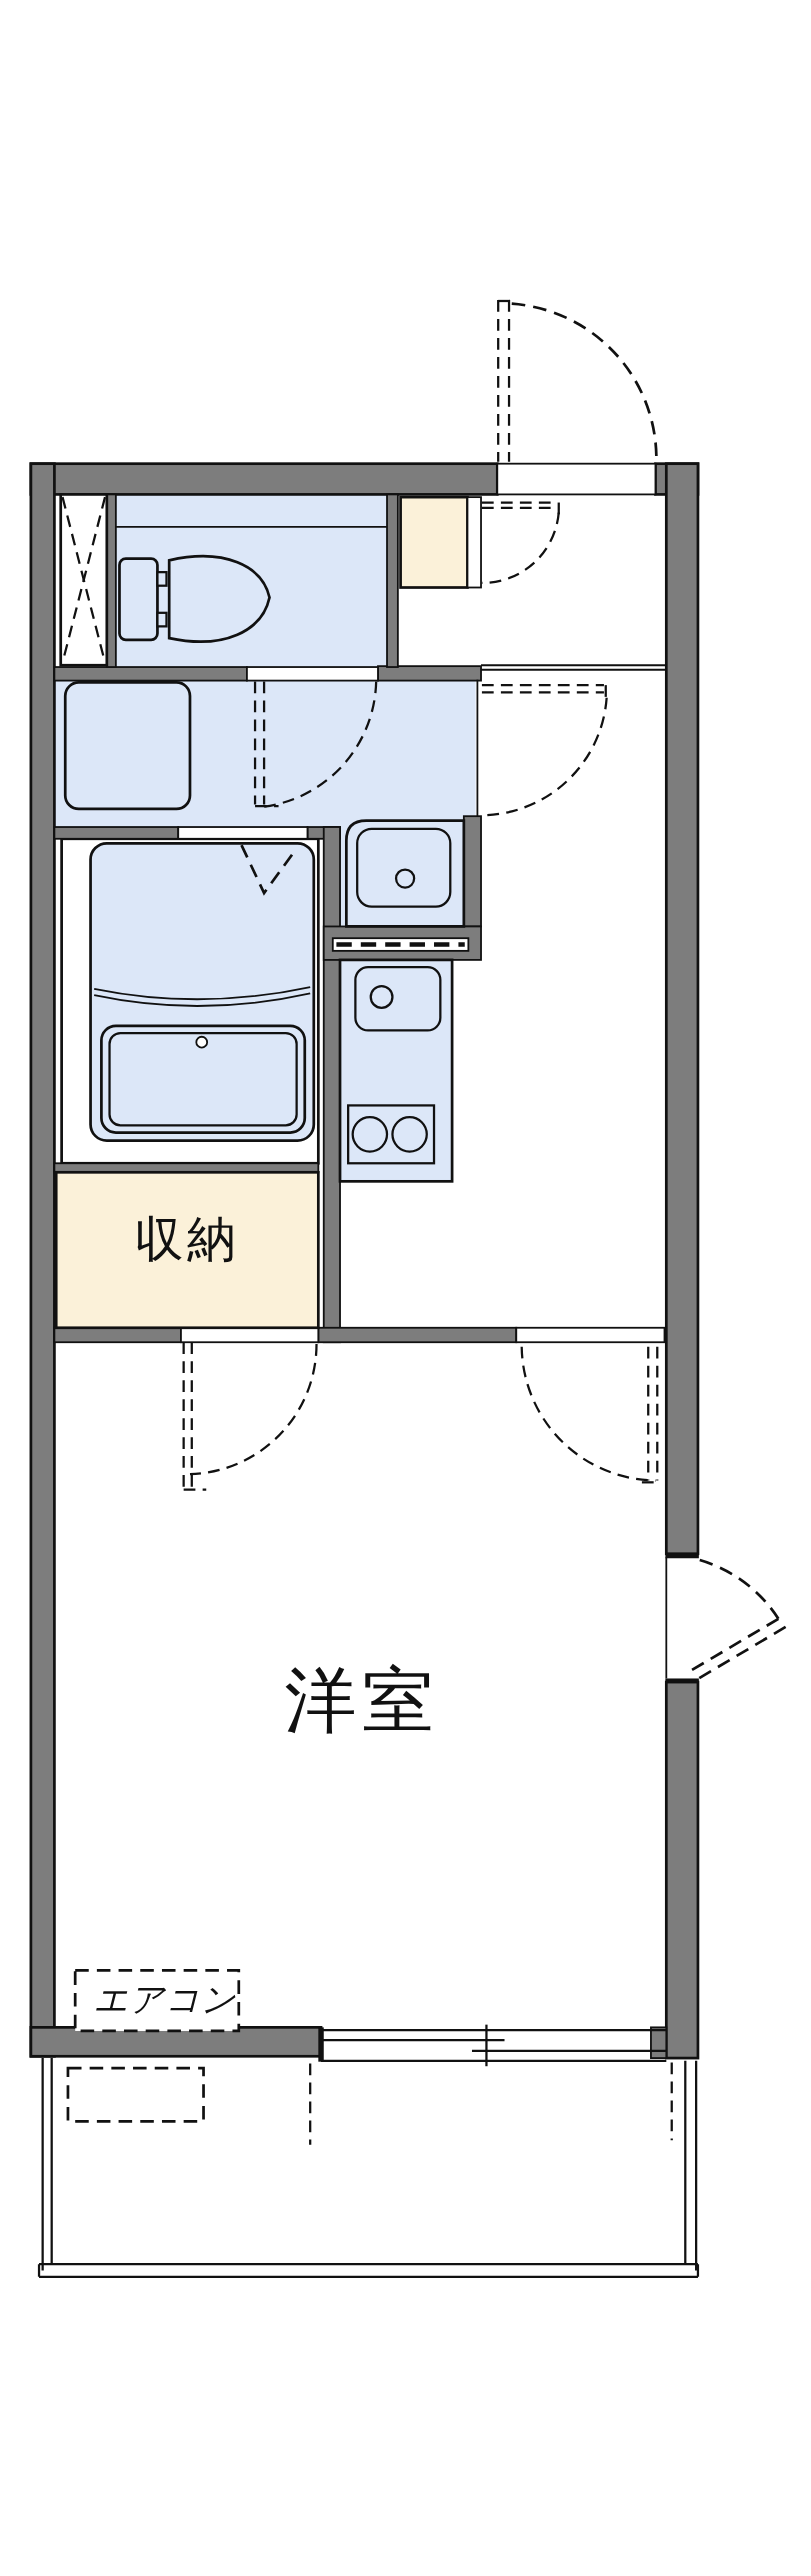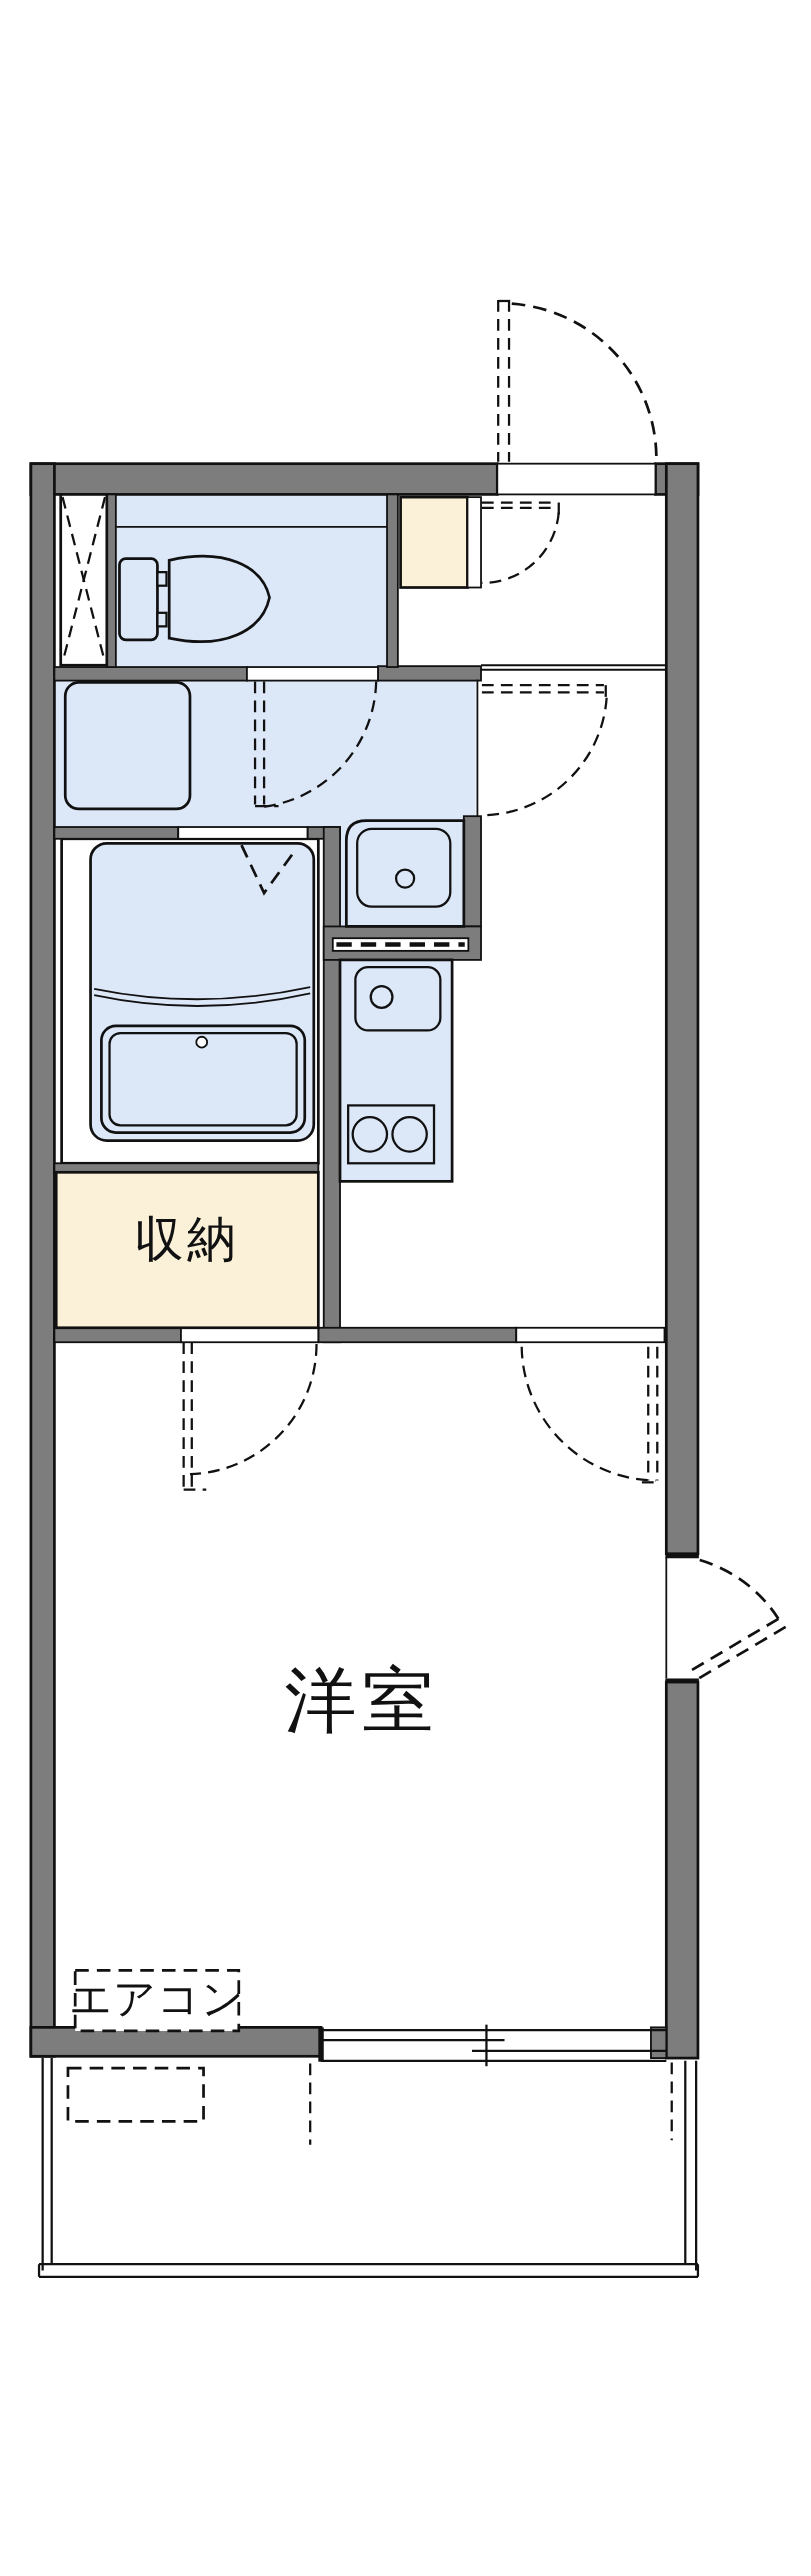--- a/index.html
+++ b/index.html
@@ -29,21 +29,21 @@
   .dash3{fill:none;stroke:var(--line);stroke-width:3;stroke-dasharray:15 9;}
   .dashfat{fill:none;stroke:var(--line);stroke-width:5;stroke-dasharray:17 10;}
   .nofill{fill:none;stroke:var(--line);stroke-width:2.5;}
   
   .lbl{position:absolute;color:var(--line);display:flex;align-items:center;
        justify-content:center;text-align:center;white-space:nowrap;line-height:1;}
   .lbl-washer{left:65px;top:682px;width:125px;height:127px;font-size:49px;letter-spacing:1.8px;}
   .lbl-storage{left:56px;top:1172px;width:262px;height:134px;font-size:49px;letter-spacing:3.6px;}
   .lbl-room{left:181px;top:1625px;width:362px;height:78px;font-size:72px;letter-spacing:5.4px;margin-top:36px;}
   .lbl-area{left:96px;top:1708px;width:542px;height:56px;font-size:51px;}
-  .lbl-aircon{left:75px;top:1970px;width:164px;height:58px;font-size:42px;letter-spacing:0.9px;}
+  .lbl-aircon{left:83px;top:1970px;width:164px;height:58px;font-size:34px;letter-spacing:0.9px;font-style:italic;}
 </style>
 </head>
 <body>
 
 <div class="plan">
 <svg width="812" height="2576" viewBox="0 0 898 2850">
 
   <g>
     <rect x="128" y="547" width="300" height="191" class="blue"></rect>
     <rect x="60" y="753" width="466" height="162" class="blue"></rect>

